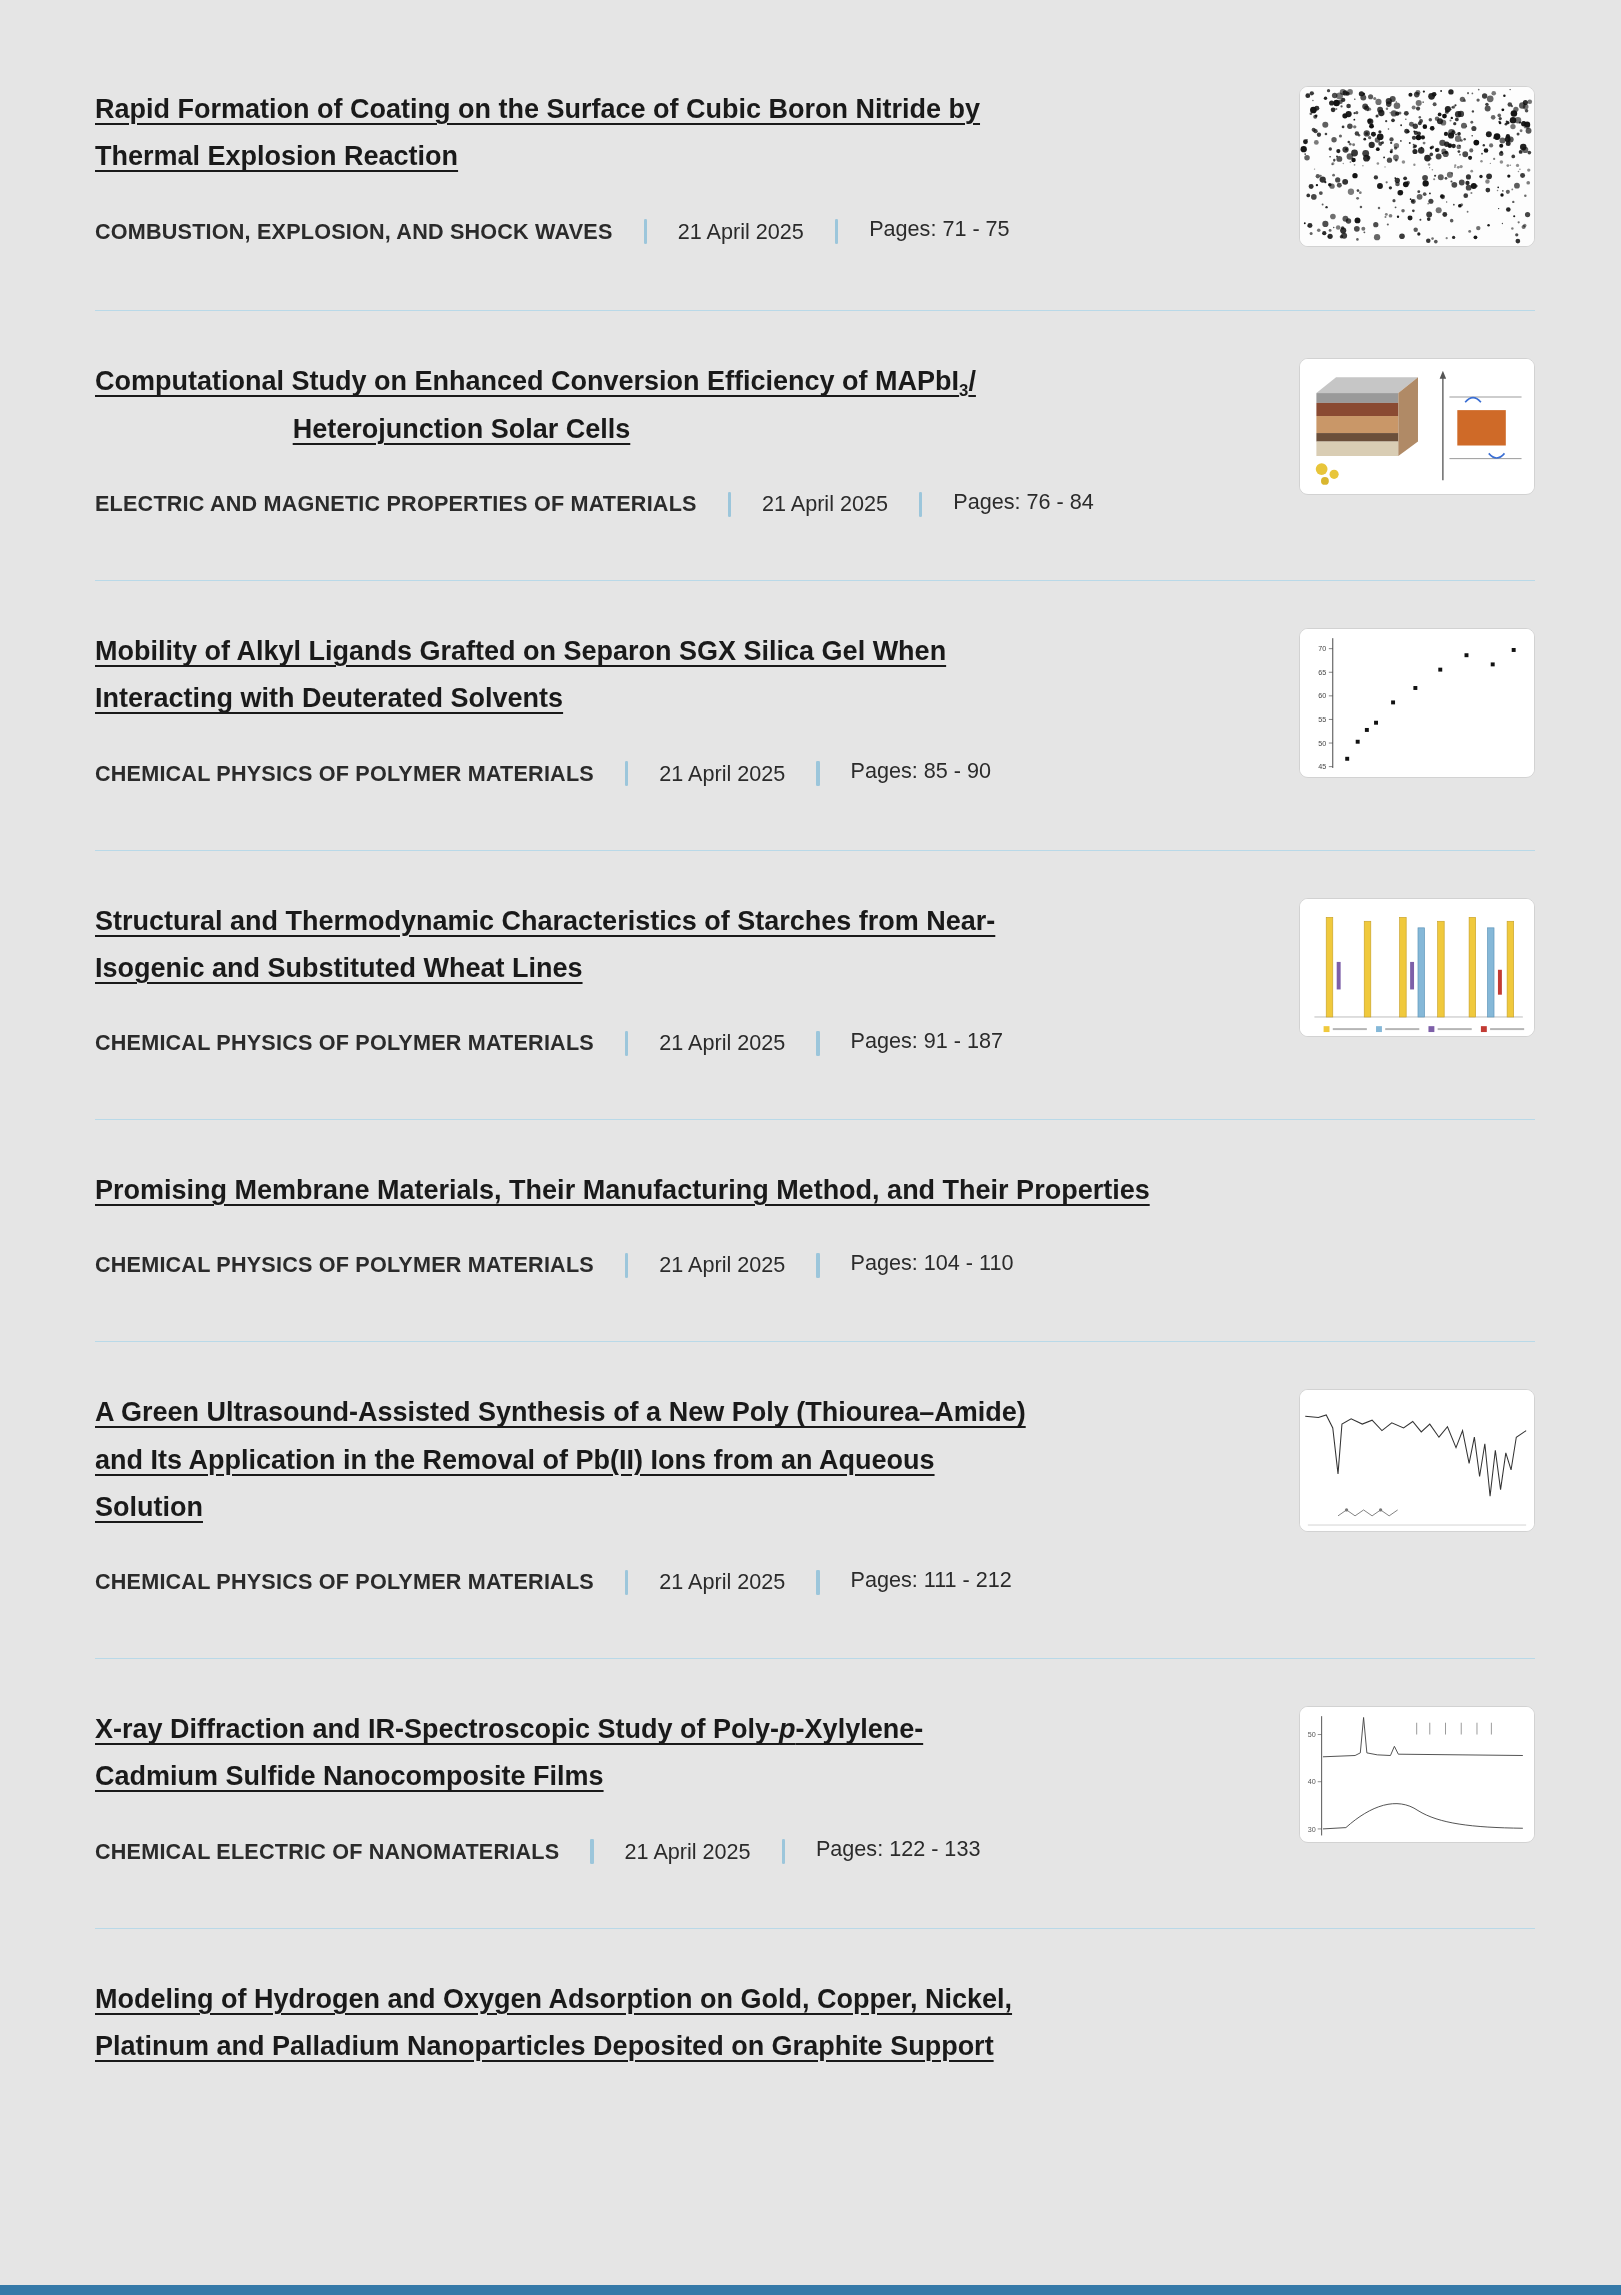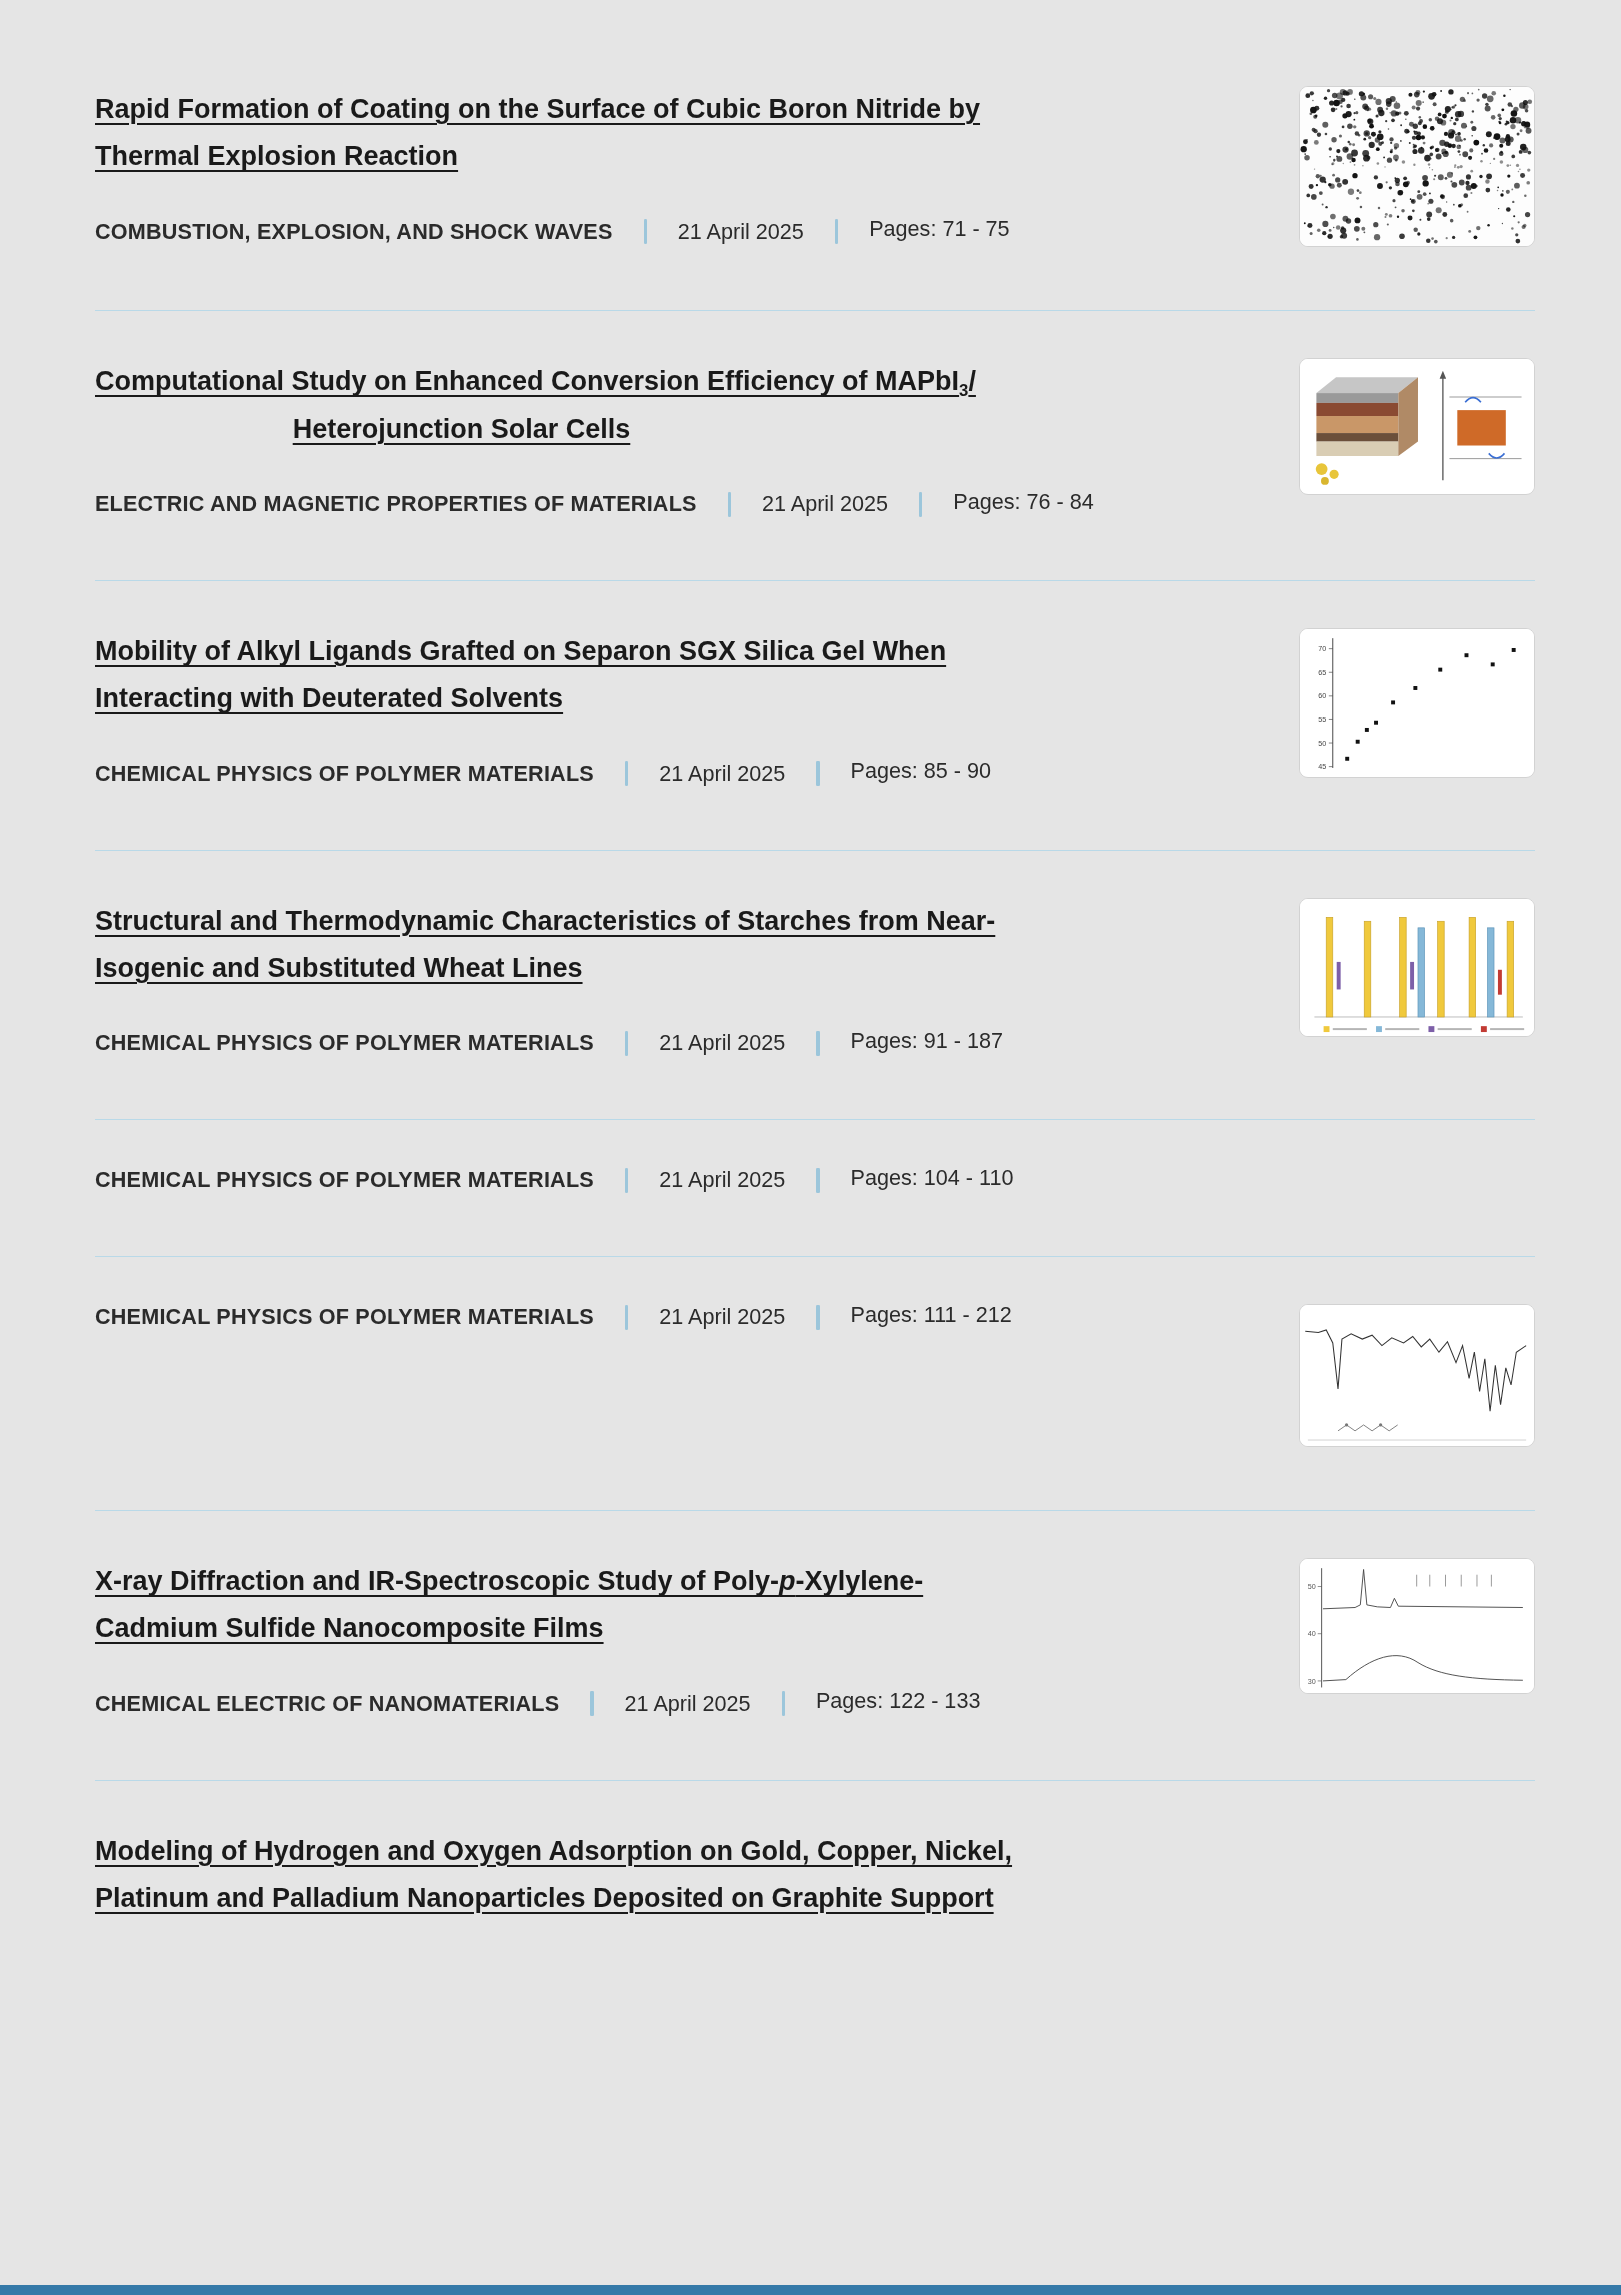--- a/index.html
+++ b/index.html
@@ -668,33 +668,35 @@
             <rect x="196" y="194" width="9" height="9" fill="#7d5fa8"></rect>
             <rect x="210" y="197" width="52" height="3" fill="#b5b5b5"></rect>
             <rect x="276" y="194" width="9" height="9" fill="#c23b34"></rect>
             <rect x="290" y="197" width="52" height="3" fill="#b5b5b5"></rect>
           </svg>
         </div>
     </article>
 
     <article class="item">
       <div class="item-main">
+        <h2 class="title">Promising Membrane Materials, Their Manufacturing Method, and Their Properties</h2>
         <div class="meta">
           <span class="section">CHEMICAL PHYSICS OF POLYMER MATERIALS</span>
           <span class="sep"></span>
           <span class="date">21 April 2025</span>
           <span class="sep"></span>
           <span class="pages">Pages: 104 - 110</span>
         </div>
       </div>
 
     </article>
 
     <article class="item">
       <div class="item-main">
+        <h2 class="title">A Green Ultrasound-Assisted Synthesis of a New Poly (Thiourea–Amide)<br>and Its Application in the Removal of Pb(II) Ions from an Aqueous<br>Solution</h2>
         <div class="meta">
           <span class="section">CHEMICAL PHYSICS OF POLYMER MATERIALS</span>
           <span class="sep"></span>
           <span class="date">21 April 2025</span>
           <span class="sep"></span>
           <span class="pages">Pages: 111 - 212</span>
         </div>
       </div>
       <div class="thumb">
           <svg viewBox="0 0 357 215" xmlns="http://www.w3.org/2000/svg">

